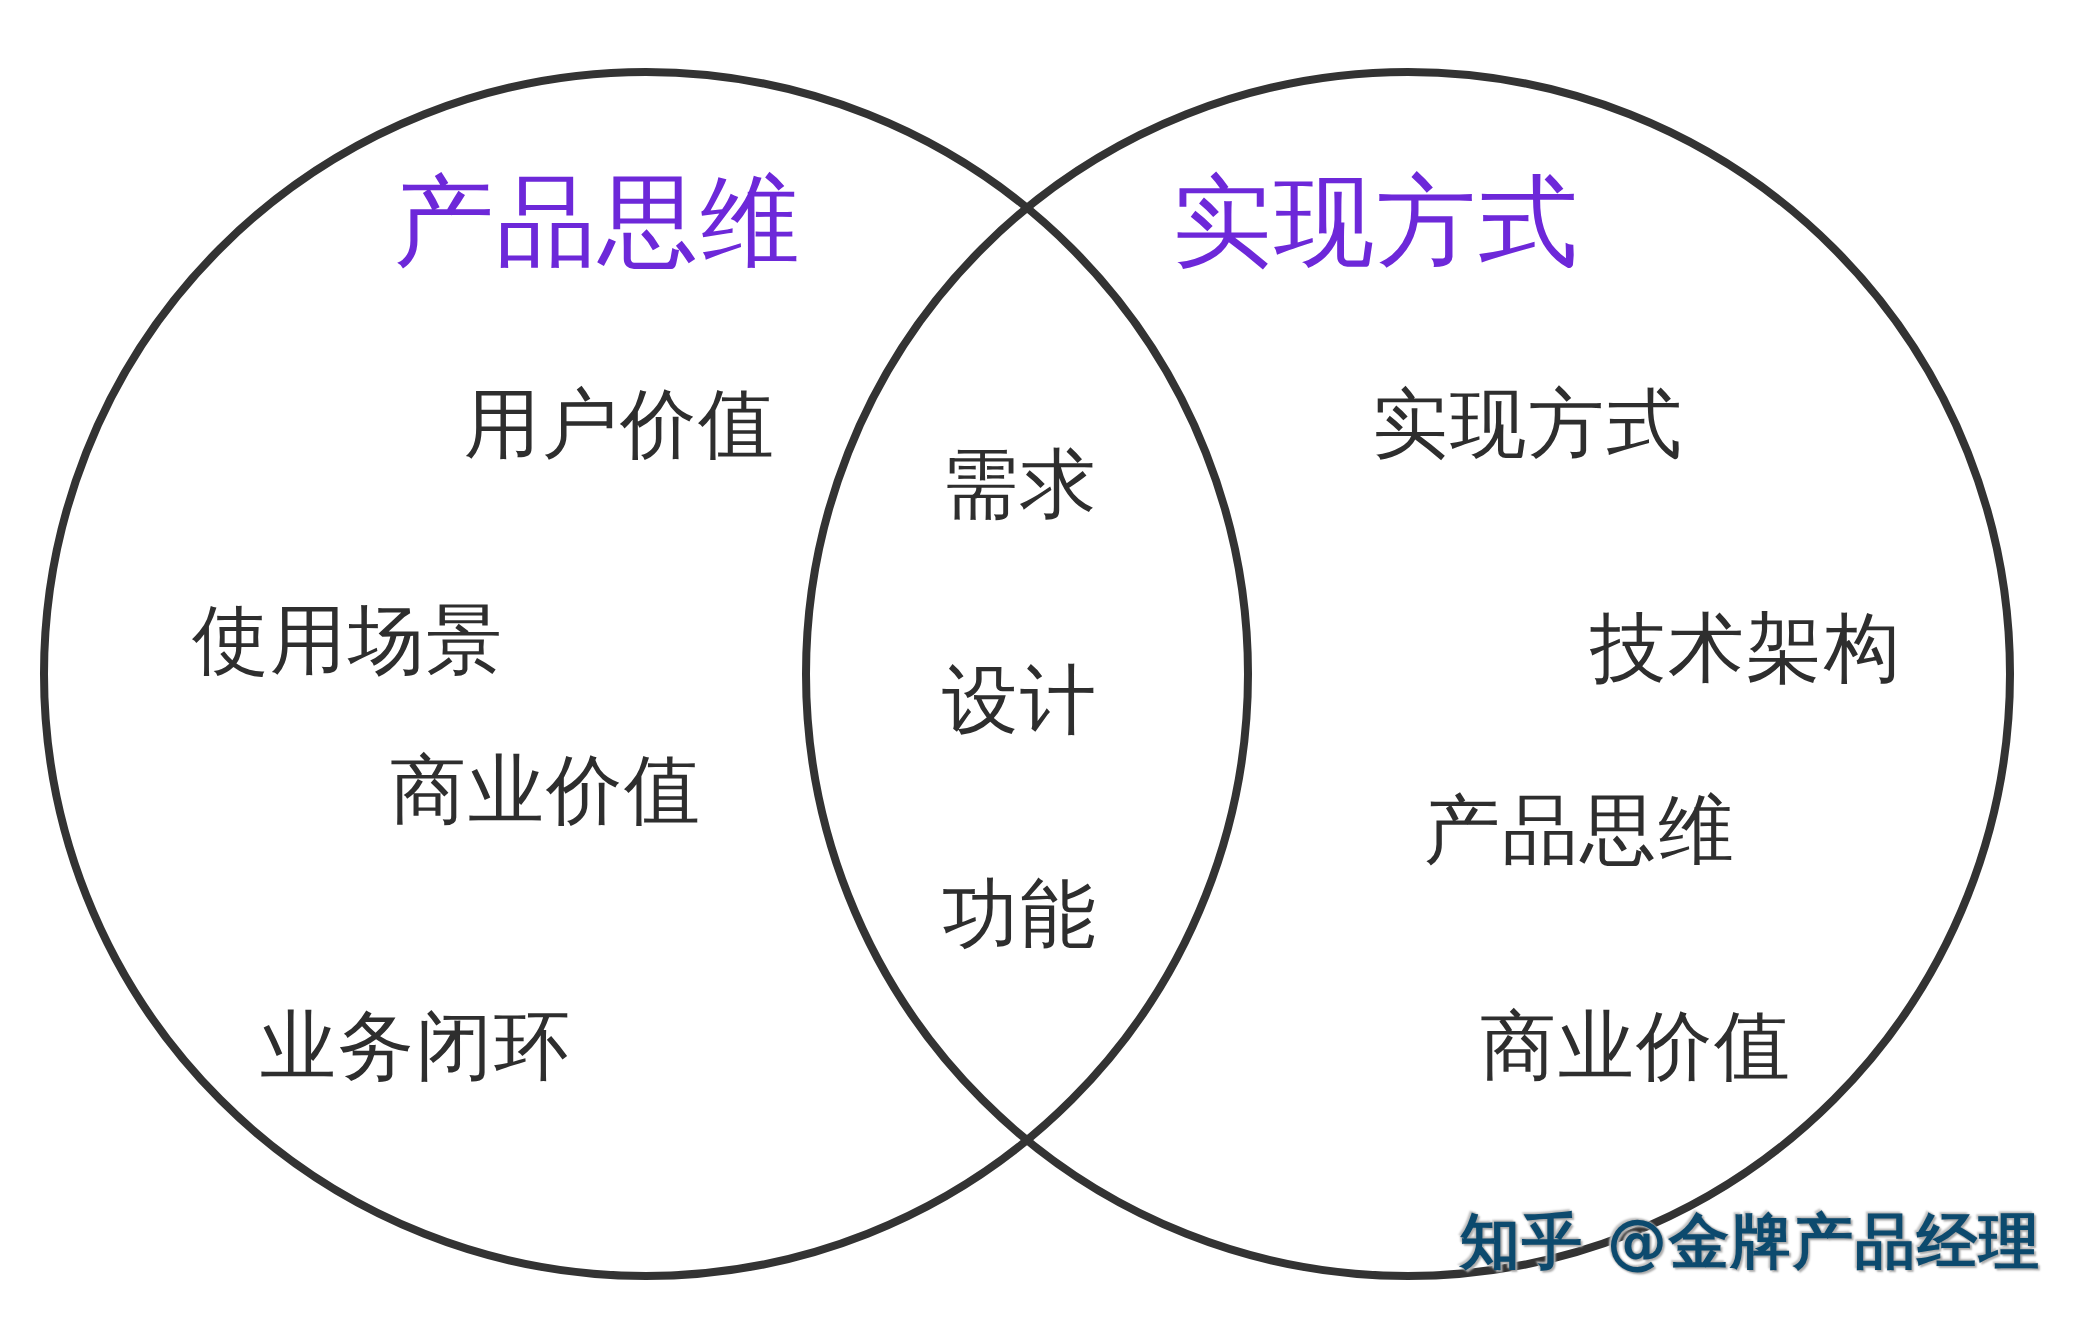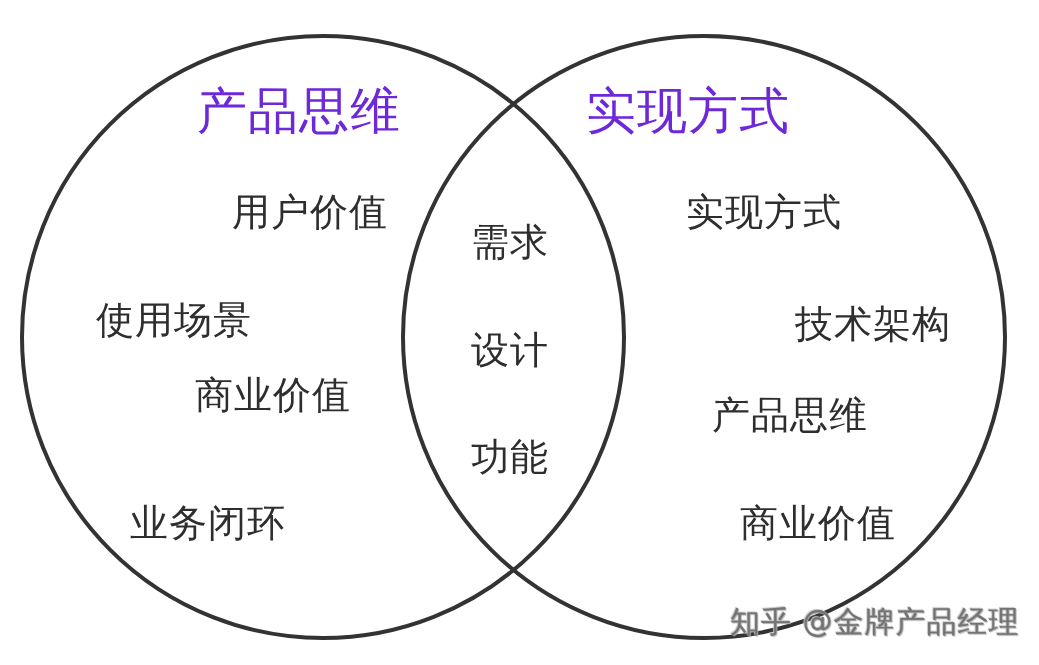--- a/index.html
+++ b/index.html
@@ -2,22 +2,22 @@
 <html><head>
 <meta charset="utf-8">
 <style>
   html, body { margin: 0; padding: 0; background: #ffffff; }
   body { width: 1039px; height: 665px; position: relative; overflow: hidden;
          font-family: "DejaVu Sans", "Liberation Sans", sans-serif; color: #2b2b2b; }
   svg.venn { position: absolute; left: 0; top: 0; }
   .lbl { position: absolute; white-space: nowrap; line-height: 1; letter-spacing: 1px; }
   .title { font-size: 50px; font-weight: normal; color: #6d28d9; }
   .item { font-size: 38px; color: #2e2e2e; }
-  .watermark { font-size: 30px; color: #737373; letter-spacing: 1px;
-               text-shadow: 0 0 1px #9a9a9a, 1px 1px 1px #b0b0b0, -1px -1px 1px #c8c8c8; }
+  .watermark { font-size: 30px; color: #0c4a6e; letter-spacing: 1px;
+               text-shadow: 0 0 1px #9a9a9a, 1px 1px 1px #b0b0b0, -1px -1px 1px #c8c8c8; font-weight: bold; }
 </style>
 </head>
 <body>
 
 <svg class="venn" width="1039" height="665">
   <circle cx="323" cy="337" r="301" fill="none" stroke="#333333" stroke-width="4"></circle>
   <circle cx="704" cy="337" r="301" fill="none" stroke="#333333" stroke-width="4"></circle>
 </svg>
 
 <div class="lbl title" style="left:197px; top:86px;">产品思维</div>

